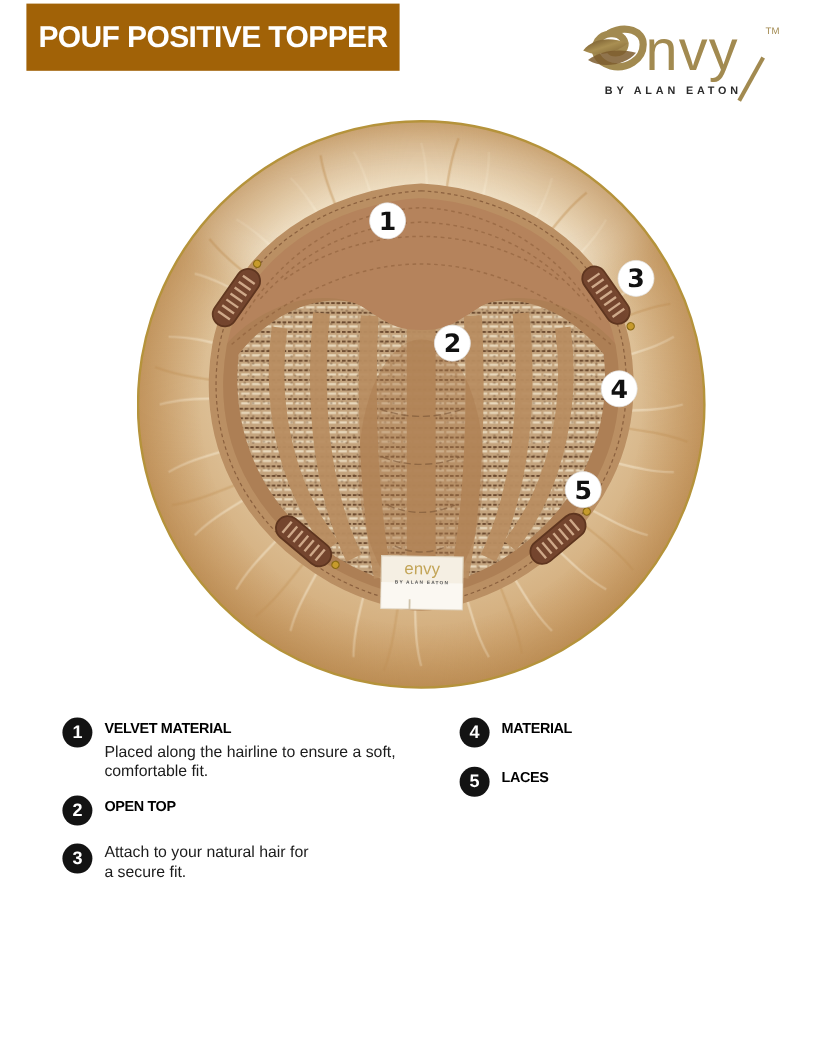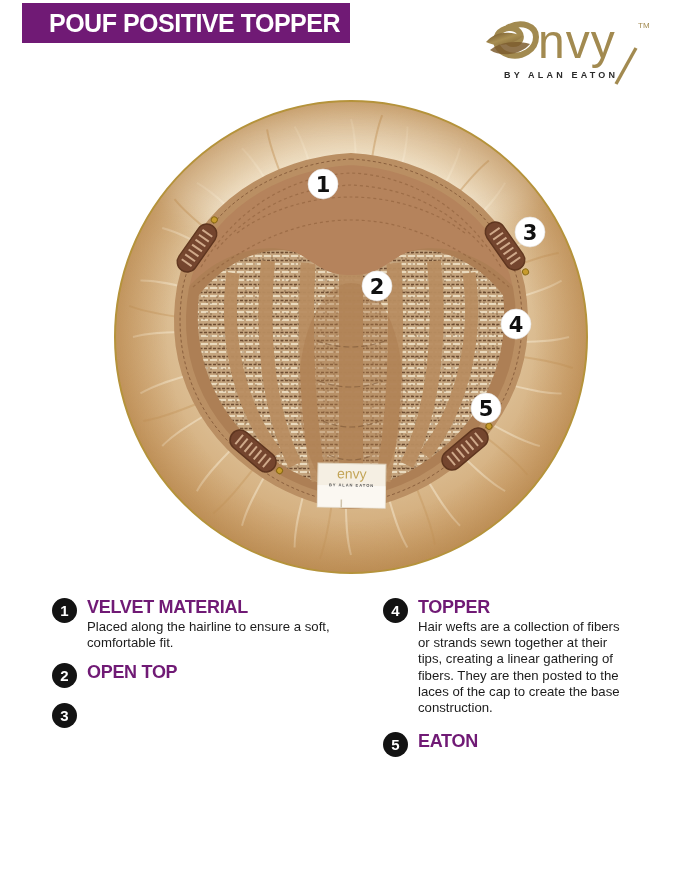--- a/index.html
+++ b/index.html
@@ -2,39 +2,39 @@
 <html><head>
 <meta charset="utf-8">
 <style>
   html,body{margin:0;padding:0;}
   body{
     width:700px;height:875px;position:relative;background:#ffffff;
     font-family:"Liberation Sans",sans-serif;overflow:hidden;
   }
   
   .title-box{
-    position:absolute;left:22px;top:3px;width:311px;height:40px;
-    background:#701a75;color:#ffffff;display:flex;align-items:center;justify-content:center;
-    font-size:25px;font-weight:bold;letter-spacing:-0.5px;white-space:nowrap;padding-left:17px;
+    position:absolute;left:22px;top:3px;width:311px;height:56px;
+    background:#a16207;color:#ffffff;display:flex;align-items:center;justify-content:center;
+    font-size:25px;font-weight:bold;letter-spacing:-0.5px;white-space:nowrap;
   }
   .logo{position:absolute;left:478px;top:6px;width:190px;height:84px;}
   
   .figure{position:absolute;left:105px;top:91px;width:492px;height:492px;}
   
   .legend-col{position:absolute;top:597px;}
   .legend-col.left{left:52px;width:300px;}
   .legend-col.right{left:383px;width:288px;}
   .legend-item{display:grid;grid-template-columns:26px 1fr;column-gap:9px;}
   .legend-item .num{
     width:25px;height:25px;border-radius:50%;background:#131313;color:#fff;
     display:flex;align-items:center;justify-content:center;
     font-size:15px;font-weight:bold;margin-top:1px;
   }
   .legend-item .ttl{
-    font-size:18px;font-weight:bold;color:#701a75;letter-spacing:-0.3px;
+    font-size:12px;font-weight:bold;color:#000000;letter-spacing:-0.3px;
     line-height:20px;margin:0 0 2px 0;white-space:nowrap;
   }
   .legend-item .dsc{
     font-size:13.2px;line-height:16.2px;color:#1c1c1c;white-space:pre-line;margin:0;
   }
   .mb1{margin-bottom:11px;} .mb2{margin-bottom:14px;} .mb4{margin-bottom:15px;}
 </style>
 </head>
 <body>
 
@@ -237,36 +237,32 @@
   </div>
   <div class="legend-item mb2">
     <div class="num">2</div>
     <div>
       <p class="ttl">OPEN TOP</p>
     </div>
   </div>
   <div class="legend-item">
     <div class="num">3</div>
     <div>
+      <p class="dsc">Attach to your natural hair for
+a secure fit.</p>
     </div>
   </div>
 </div>
 
 <div class="legend-col right">
   <div class="legend-item mb4">
     <div class="num">4</div>
     <div>
-      <p class="ttl">TOPPER</p>
-      <p class="dsc">Hair wefts are a collection of fibers
-or strands sewn together at their
-tips, creating a linear gathering of
-fibers. They are then posted to the
-laces of the cap to create the base
-construction.</p>
+      <p class="ttl">MATERIAL</p>
     </div>
   </div>
   <div class="legend-item">
     <div class="num">5</div>
     <div>
-      <p class="ttl">EATON</p>
+      <p class="ttl">LACES</p>
     </div>
   </div>
 </div>
 
 </body></html>

